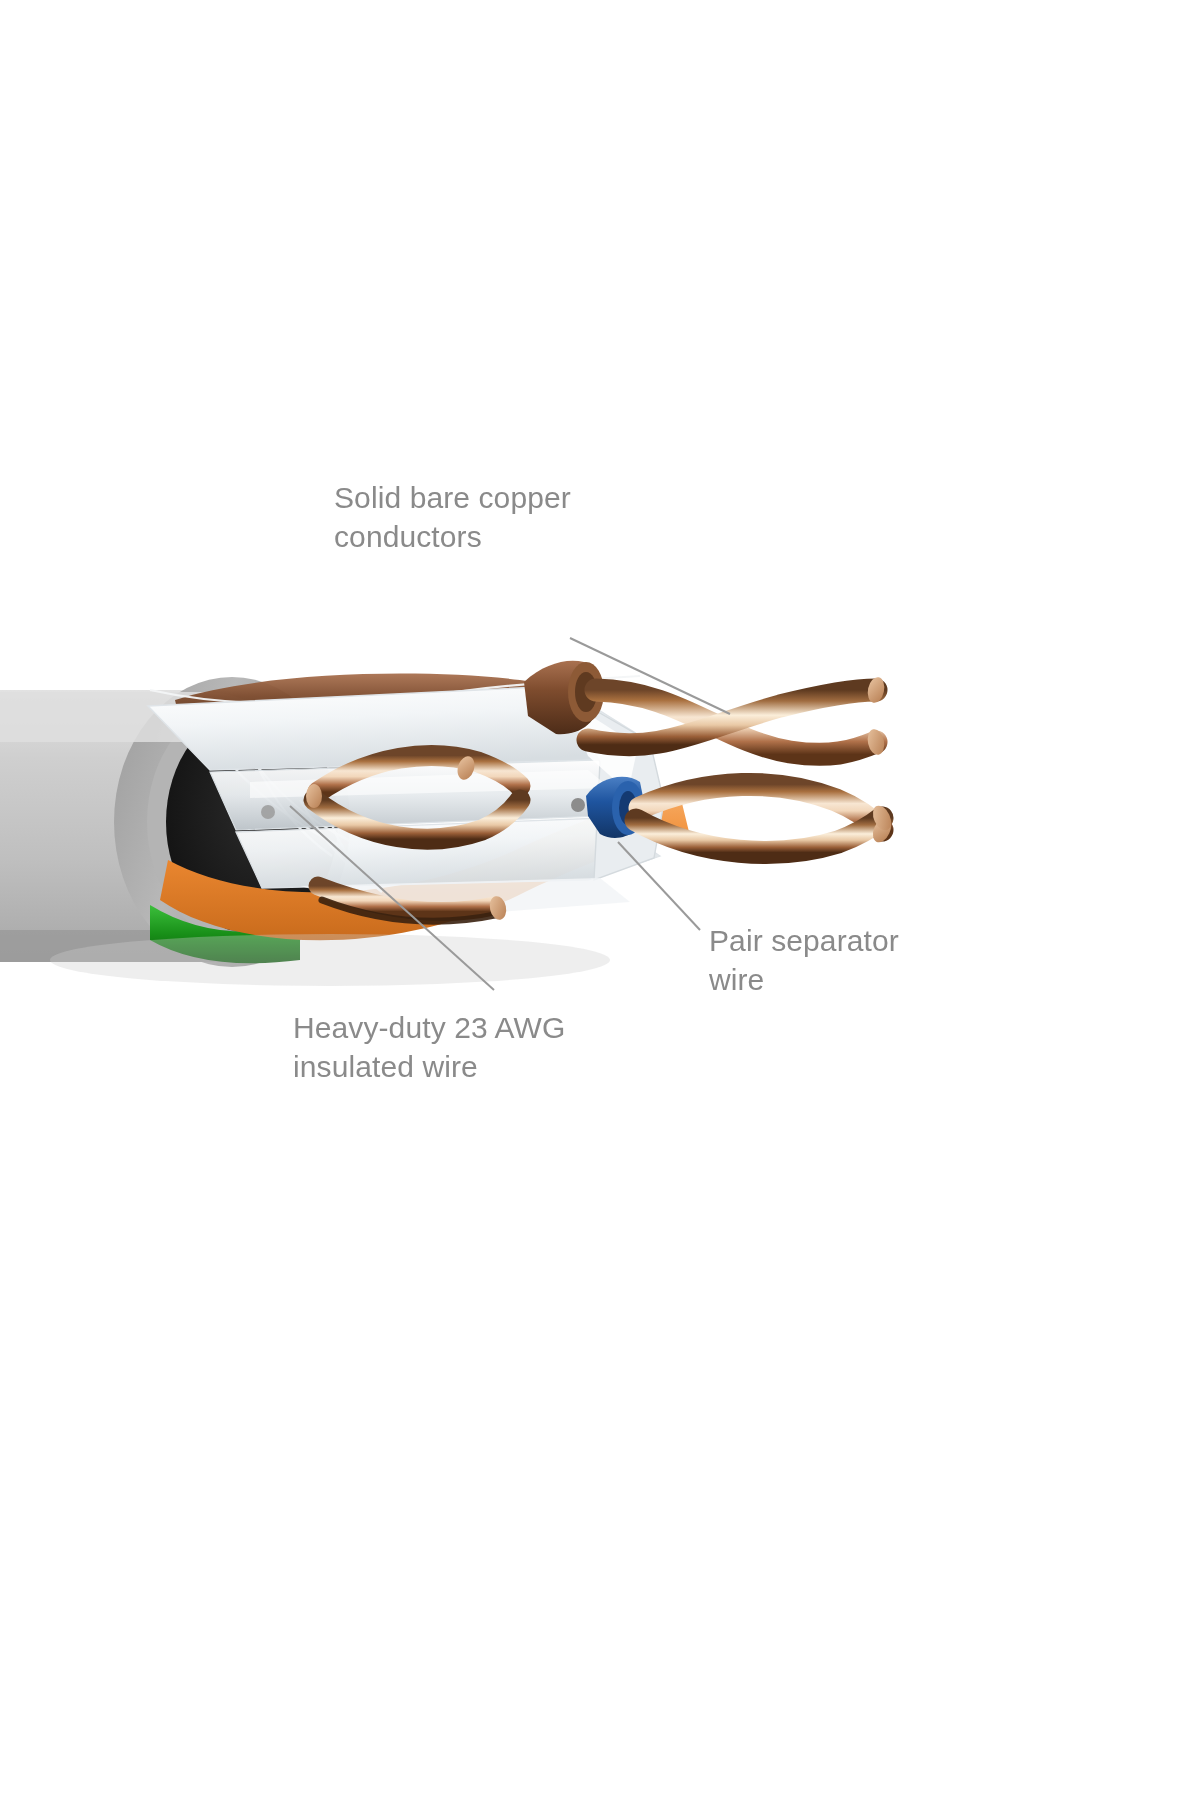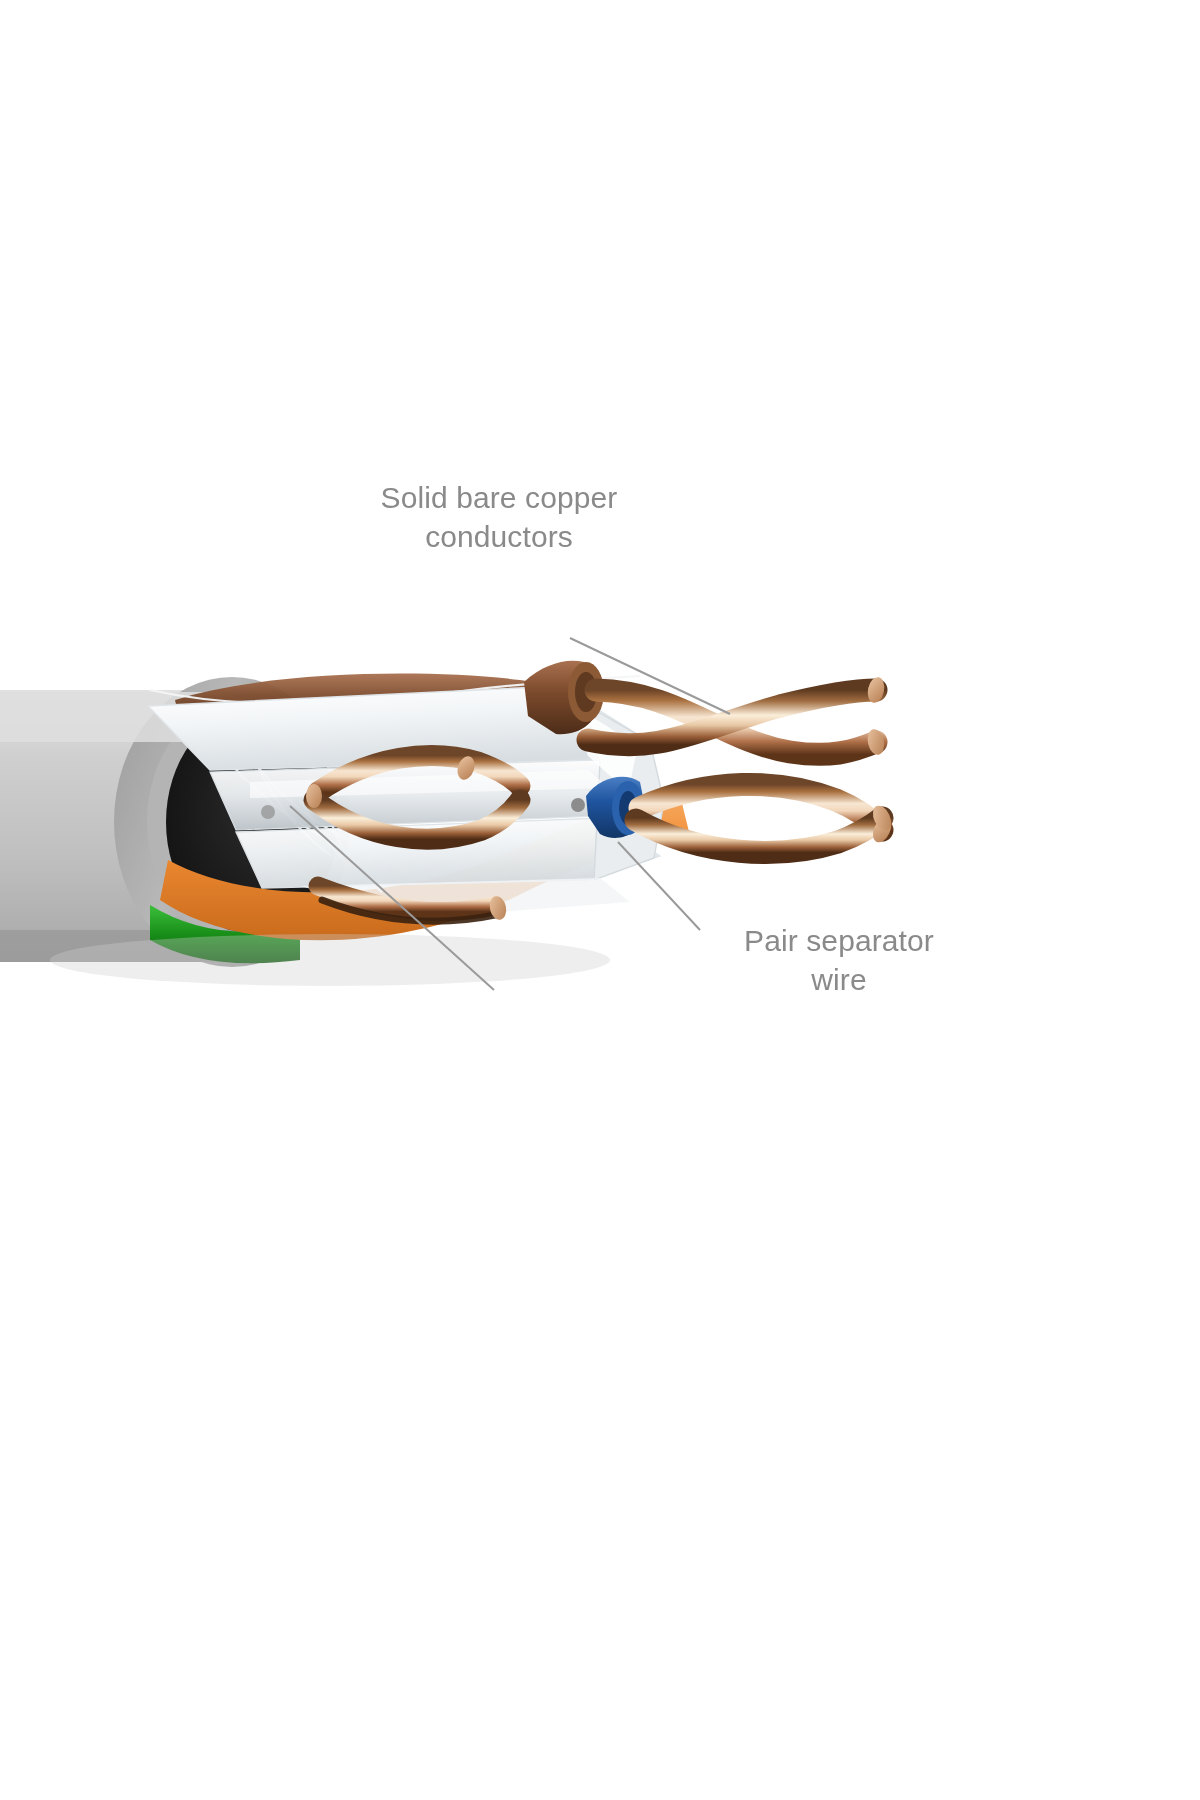--- a/index.html
+++ b/index.html
@@ -22,21 +22,20 @@
     width:1200px;height:1800px;
   }
   .label{
     position:absolute;
     color:#8a8a8a;
     font-size:30px;
     line-height:1.30;
     letter-spacing:0.1px;
     white-space:pre-line;
     font-weight:400;
-    text-align:center;
   }
   #label-copper{ left:334px; top:478px; width:330px; }
   #label-spine { left:709px; top:921px;  width:260px; }
   #label-awg   { left:293px; top:1008px; width:350px; }
 </style>
 </head>
 <body>
 
 <div id="stage">
 
@@ -217,14 +216,16 @@
       <line x1="290" y1="806" x2="494" y2="990"></line>
     </g>
   </svg>
 
   <div class="label" id="label-copper">Solid bare copper
 conductors</div>
 
   <div class="label" id="label-spine">Pair separator
 wire</div>
 
+  <div class="label" id="label-awg">Heavy-duty 23 AWG
+insulated wire</div>
 
 </div>
 
 </body></html>

